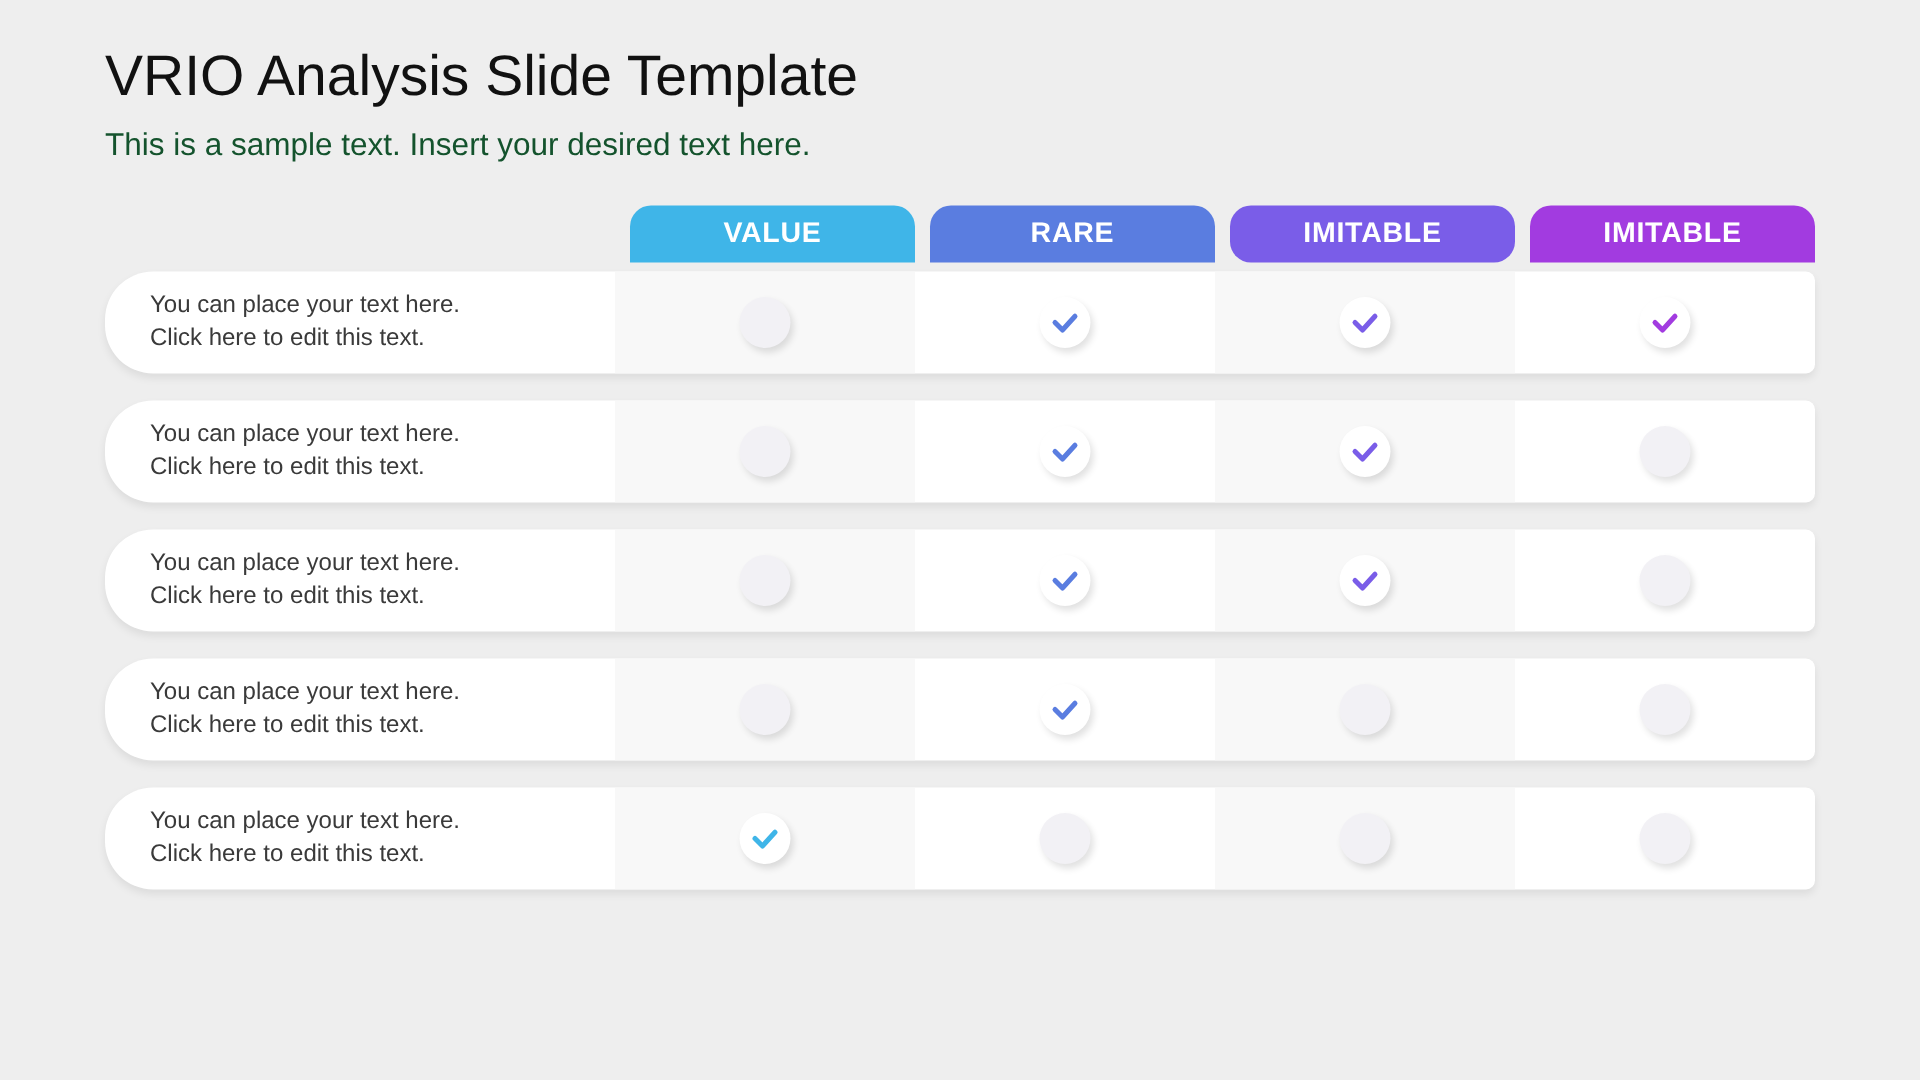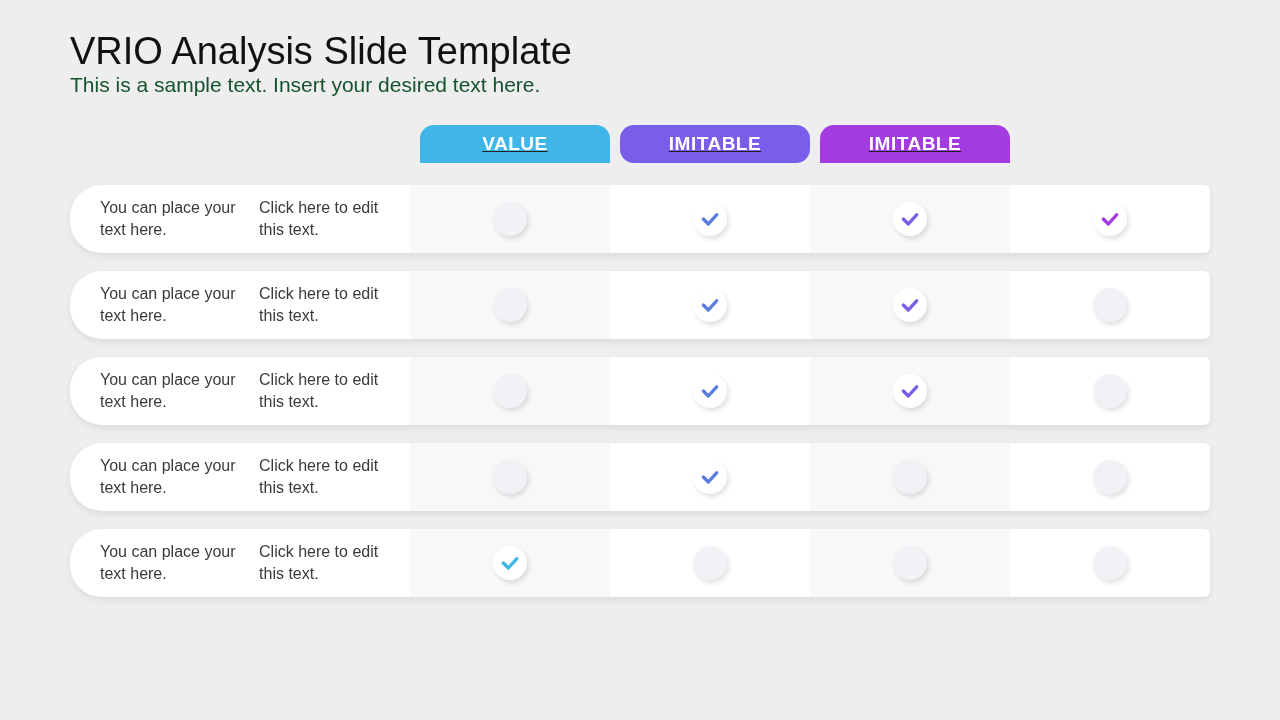--- a/index.html
+++ b/index.html
@@ -7,37 +7,37 @@
   body {
     background: #eeeeee;
     font-family: "Segoe UI", "Helvetica Neue", Arial, sans-serif;
     padding: 30px 70px 30px 70px;
     color: #222;
   }
   .title {
     font-size: 38px;
     font-weight: 400;
     color: #111;
+    margin-bottom: 12px;
   }
   .subtitle {
     font-size: 21px;
     font-weight: 400;
     color: #14532d;
     margin-bottom: 28px;
   }
   .table {
     width: 100%;
   }
   .header-row {
     display: grid;
     grid-template-columns: 340px repeat(4, 1fr);
     gap: 10px;
-    margin-bottom: 22px;
+    margin-bottom: 6px;
     padding-left: 0;
-    text-decoration: underline;
   }
   .header-cell {
     height: 38px;
     border-radius: 14px 14px 0 0;
     display: flex;
     align-items: center;
     justify-content: center;
     color: #fff;
     font-weight: 700;
     font-size: 19px;
@@ -50,20 +50,21 @@
     background: #ffffff;
     border-radius: 32px 6px 6px 32px;
     box-shadow: 0 3px 6px rgba(0,0,0,0.08);
     margin-bottom: 18px;
     overflow: hidden;
     height: 68px;
   }
   .label-cell {
     padding: 12px 10px 12px 30px;
     display: flex;
+    flex-direction: column;
     font-size: 16px;
     line-height: 1.35;
     color: #3a3a3a;
   }
   .check-cell {
     display: flex;
     align-items: center;
     justify-content: center;
     position: relative;
   }
@@ -92,20 +93,21 @@
 </head>
 <body>
 
 <h1 class="title">VRIO Analysis Slide Template</h1>
 <p class="subtitle">This is a sample text. Insert your desired text here.</p>
 
 <div class="table">
   <div class="header-row" id="header-row">
     <div class="header-spacer"></div>
   <div class="header-cell" style="background: rgb(63, 181, 232);">VALUE</div>
+      <div class="header-cell" style="background: rgb(90, 125, 224);">RARE</div>
       <div class="header-cell" style="background: rgb(122, 93, 232); border-radius: 14px;">IMITABLE</div>
       <div class="header-cell" style="background: rgb(162, 59, 224);">IMITABLE</div>
     </div>
   <div id="rows-container">
       <div class="data-row">
         <div class="label-cell">
           <div>You can place your text here.</div>
           <div>Click here to edit this text.</div>
         </div>
         <div class="check-cell alt">

